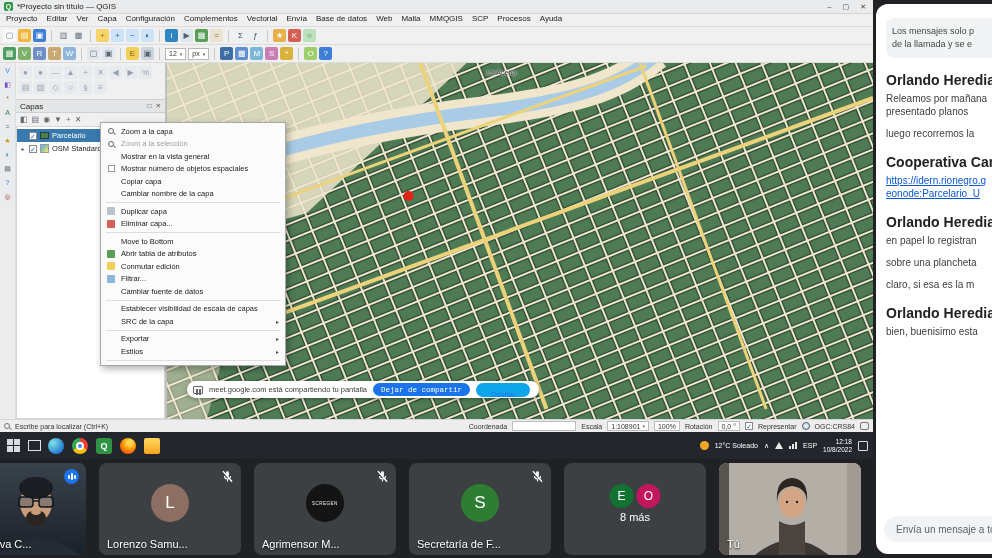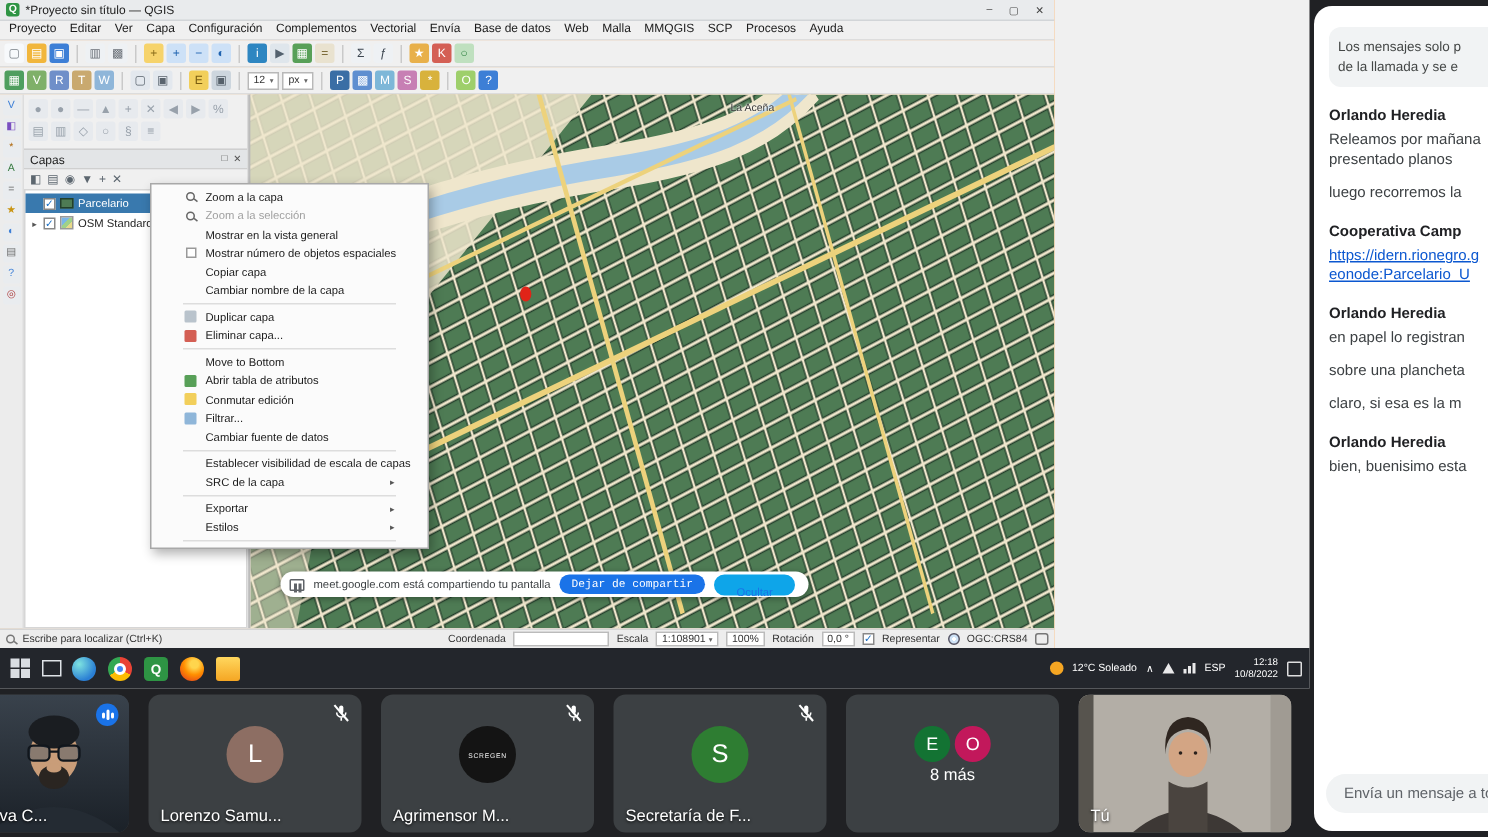--- a/index.html
+++ b/index.html
@@ -2,21 +2,21 @@
 <html><head>
 <meta charset="utf-8">
 <style>
   *{margin:0;padding:0;box-sizing:border-box}
   html,body{background:#202124}
   body{font-family:"Liberation Sans",sans-serif}
   .stage{position:relative;width:992px;height:558px;background:#202124;overflow:hidden}
 
   
   .screen-share{position:absolute;left:0;top:0;width:873px;height:459px;background:#f0f0f0}
-  .qgis{position:absolute;left:0;top:0;width:703px;height:432px;background:#fdba74;overflow:hidden}
+  .qgis{position:absolute;left:0;top:0;width:873px;height:432px;background:#fdba74;overflow:hidden}
   .titlebar{height:14px;background:#e9ebed;display:flex;align-items:center;gap:4px;padding:0 4px;font-size:8px;color:#222;border-bottom:1px solid #d2d5d8}
   .q-logo{width:9px;height:9px;background:#2e9444;color:#fff;font-size:7px;font-weight:bold;display:flex;align-items:center;justify-content:center;border-radius:2px}
   .win-controls{margin-left:auto;display:flex;gap:11px;font-size:7px;color:#444;padding-right:3px}
   .menubar{height:13px;display:flex;align-items:flex-start;gap:9px;padding:0 6px;font-size:8px;color:#1a1a1a;background:#f0f0f0;border-bottom:1px solid #ddd;white-space:nowrap;overflow:hidden}
   .toolbar{height:18px;display:flex;align-items:center;gap:2px;padding:0 3px;border-bottom:1px solid #dcdcdc;background:#f0f0f0;overflow:hidden}
   .ticon{width:13px;height:13px;border-radius:2px;font-size:8px;line-height:13px;text-align:center;color:#fff;flex:0 0 auto;overflow:hidden}
   .tsep{width:1px;height:12px;background:#c9c9c9;margin:0 3px;flex:0 0 auto}
   .tcombo{height:12px;background:#fff;border:1px solid #b8b8b8;font-size:7px;color:#333;padding:0 3px;display:flex;align-items:center;gap:3px;flex:0 0 auto}
   .main{position:absolute;top:63px;left:0;right:0;bottom:13px;display:flex}
   .side-tb{width:16px;background:#ececec;border-right:1px solid #ddd;display:flex;flex-direction:column;align-items:center;padding-top:2px;gap:2px}
@@ -40,21 +40,21 @@
   .map-svg{position:absolute;inset:0;width:100%;height:100%}
   .map-place-label{position:absolute;left:320px;top:6px;font-size:7px;color:#3a3a3a;text-shadow:0 0 2px #fff,0 0 2px #fff}
   .share-bar{position:absolute;left:20px;top:318px;width:352px;height:17px;background:#fff;border-radius:9px;display:flex;align-items:center;gap:6px;padding:0 6px;box-shadow:0 1px 4px rgba(0,0,0,.35);font-size:7.5px;color:#3c4043;white-space:nowrap}
   .cast-icon{width:10px;height:8px;border:1px solid #5f6368;border-radius:1px;flex:0 0 auto;position:relative}
   .cast-icon::after{content:"";position:absolute;left:2px;top:2px;width:2px;height:6px;background:#5f6368}
   .cast-icon::before{content:"";position:absolute;left:5px;top:2px;width:2px;height:6px;background:#5f6368}
   .share-stop{background:#1a73e8;color:#fff;border:none;border-radius:8px;font-size:7.5px;height:13px;padding:0 8px;font-family:Liberation Mono, monospace}
   .share-hide{background:#fff;color:#1a73e8;border:7px solid #0ea5e9;border-radius:8px;font-size:7.5px;height:13px;padding:0 8px;font-family:inherit}
 
   
-  .ctx{position:absolute;left:100px;top:122px;width:186px;background:#fbfbfb;border:1px solid #a8a8a8;box-shadow:2px 3px 7px rgba(0,0,0,.3);padding:2px 16px;z-index:6}
+  .ctx{position:absolute;left:100px;top:122px;width:186px;background:#fbfbfb;border:1px solid #a8a8a8;box-shadow:2px 3px 7px rgba(0,0,0,.3);padding:2px 0;z-index:6}
   .ctx-item{height:12.5px;display:flex;align-items:center;gap:5px;padding:0 6px 0 5px;font-size:7.5px;color:#1a1a1a;white-space:nowrap}
   .ctx-item.disabled{color:#9f9f9f}
   .ctx-ic{width:10px;display:flex;align-items:center;justify-content:center;flex:0 0 auto}
   .ctx-sep{height:1px;background:#ddd;margin:2px 5px}
   .ctx-arrow{margin-left:auto;font-size:6px;color:#555}
   .mag-mini{width:6px;height:6px;border:1px solid #666;border-radius:50%;position:relative}
   .mag-mini::after{content:"";position:absolute;width:3px;height:1px;background:#666;right:-3px;bottom:-1px;transform:rotate(40deg)}
   .ci{width:8px;height:8px;border-radius:1px}
   .ci-dup{background:#b9c3cc}.ci-del{background:#d45f54}.ci-tbl{background:#58a058}.ci-pen{background:#f2cf5b}.ci-flt{background:#8fb6d9}
   .ctx-chk{width:7px;height:7px;border:1px solid #999;background:#fff}
@@ -111,21 +111,21 @@
   .speak i{width:2px;background:#fff;border-radius:1px;display:block}
   .group-wrap{position:absolute;left:50%;top:36%;transform:translate(-50%,-50%);display:flex;gap:3px}
   .group-badge{width:24px;height:24px;border-radius:50%;color:#fff;font-size:12px;display:flex;align-items:center;justify-content:center}
   .group-label{position:absolute;left:0;right:0;top:52%;text-align:center;color:#fff;font-size:11px}
 
   
   .chat{position:absolute;left:876px;top:4px;width:116px;height:550px;background:#fff;border-radius:12px 0 0 12px;overflow:hidden}
   .chat-scroll{position:absolute;left:0;right:0;top:6px;bottom:50px;overflow:hidden;white-space:nowrap;padding-left:10px}
   .notice{background:#f1f3f4;border-radius:8px;margin:8px 0 6px 0;padding:7px 6px;font-size:9px;color:#444746;line-height:13px;width:150px}
   .notice span{display:block}
-  .sender{font-weight:bold;font-size:10px;color:#202124;margin:14px 0 4px}
+  .sender{font-weight:bold;font-size:14px;color:#202124;margin:14px 0 4px}
   .msg-line{font-size:10px;color:#3c4043;line-height:13px}
   .msg-line.link{color:#0b57d0;text-decoration:underline}
   .msg-gap{height:9px}
   .chat-input{position:absolute;left:8px;bottom:12px;width:140px;height:26px;background:#f1f3f4;border-radius:13px;display:flex;align-items:center;padding:0 12px;font-size:10px;color:#5f6368;white-space:nowrap;overflow:hidden}
 </style>
 </head>
 <body>
 
 <div class="stage">
 

